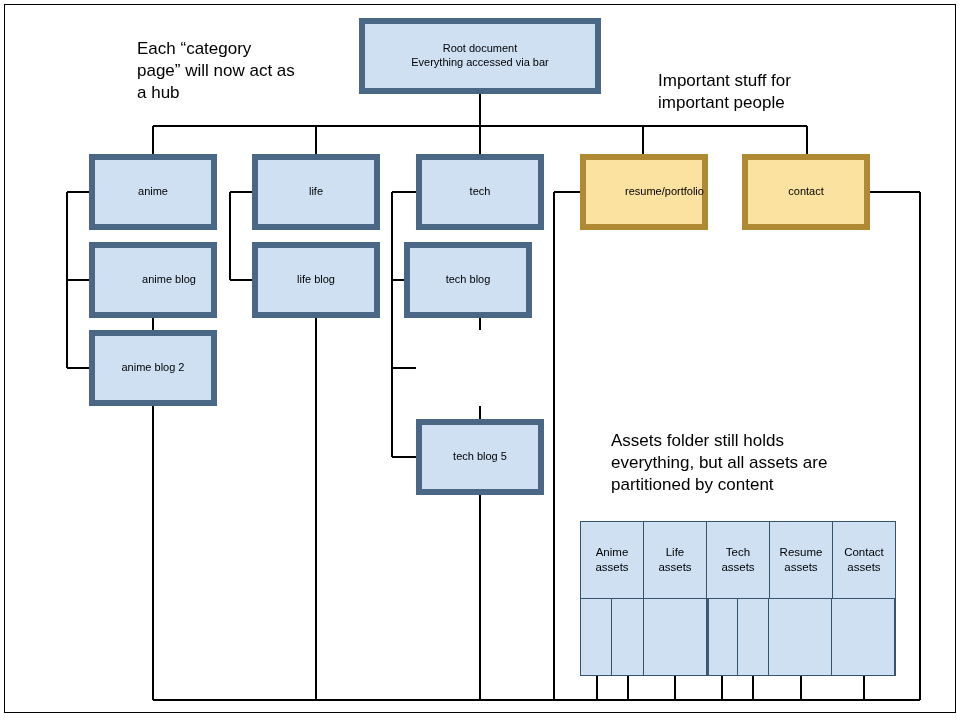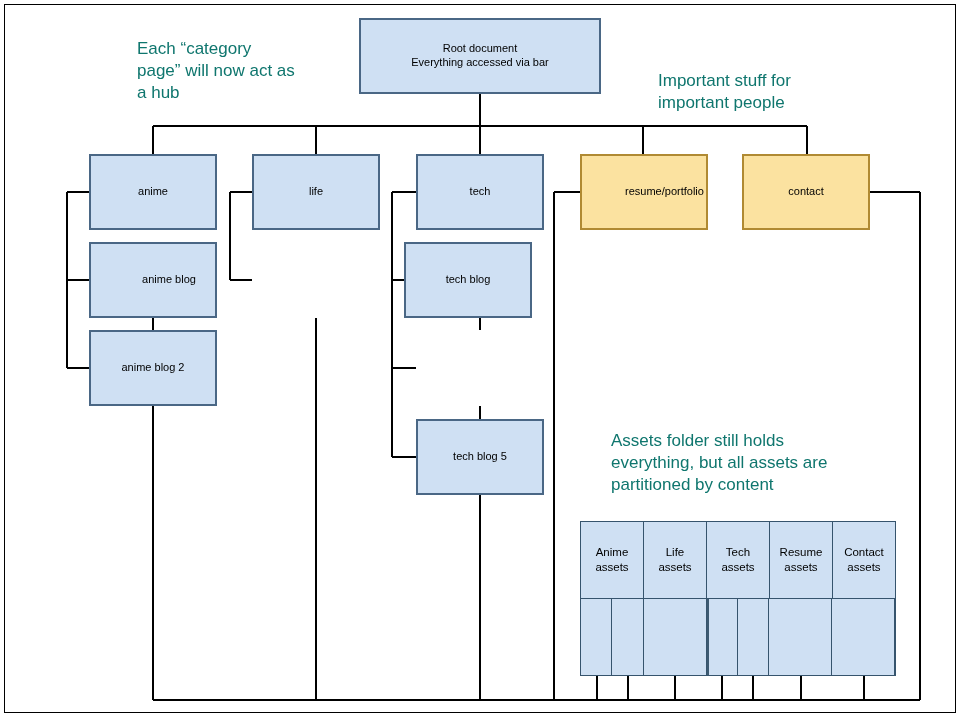--- a/index.html
+++ b/index.html
@@ -33,21 +33,21 @@
     position: absolute;
     left: 0;
     top: 0;
     width: 960px;
     height: 720px;
     pointer-events: none;
   }
   .node {
     position: absolute;
     box-sizing: border-box;
-    border: 2px solid #a16207;
+    border: 6px solid #a16207;
     display: flex;
     align-items: center;
     justify-content: center;
     text-align: center;
     line-height: 1.25;
   }
   .node.blue {
     background: #cfe0f3;
     border-color: #4a6785;
   }
@@ -58,21 +58,21 @@
   .node .label {
     white-space: pre-line;
     font-size: 11px;
     color: #000000;
     padding: 2px 4px;
   }
   .note {
     position: absolute;
     font-size: 17px;
     line-height: 1.28;
-    color: #0f766e;
+    color: #000000;
     white-space: pre-line;
   }
   
   #assets-table {
     position: absolute;
     left: 580px;
     top: 521px;
     width: 316px;
     height: 155px;
     box-sizing: border-box;
@@ -216,20 +216,23 @@
   </div>
 
   <div class="node blue" style="left:89px; top:242px; width:128px; height:76px;padding-left:32px;">
     <span class="label">anime blog</span>
   </div>
 
   <div class="node blue" style="left:89px; top:330px; width:128px; height:76px;text-align:center;">
     <span class="label">anime blog 2</span>
   </div>
 
+  <div class="node blue" style="left:252px; top:242px; width:128px; height:76px;">
+    <span class="label">life blog</span>
+  </div>
 
   <div class="node blue" style="left:404px; top:242px; width:128px; height:76px;">
     <span class="label">tech blog</span>
   </div>
 
 
   <div class="node blue" style="left:416px; top:419px; width:128px; height:76px;">
     <span class="label">tech blog 5</span>
   </div>
 

